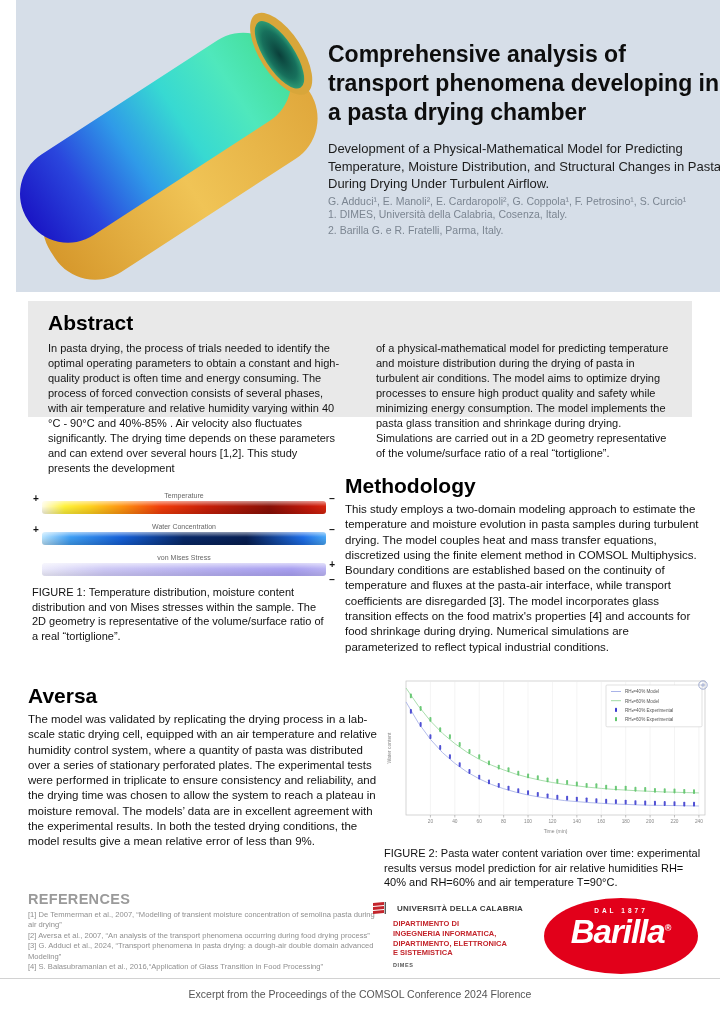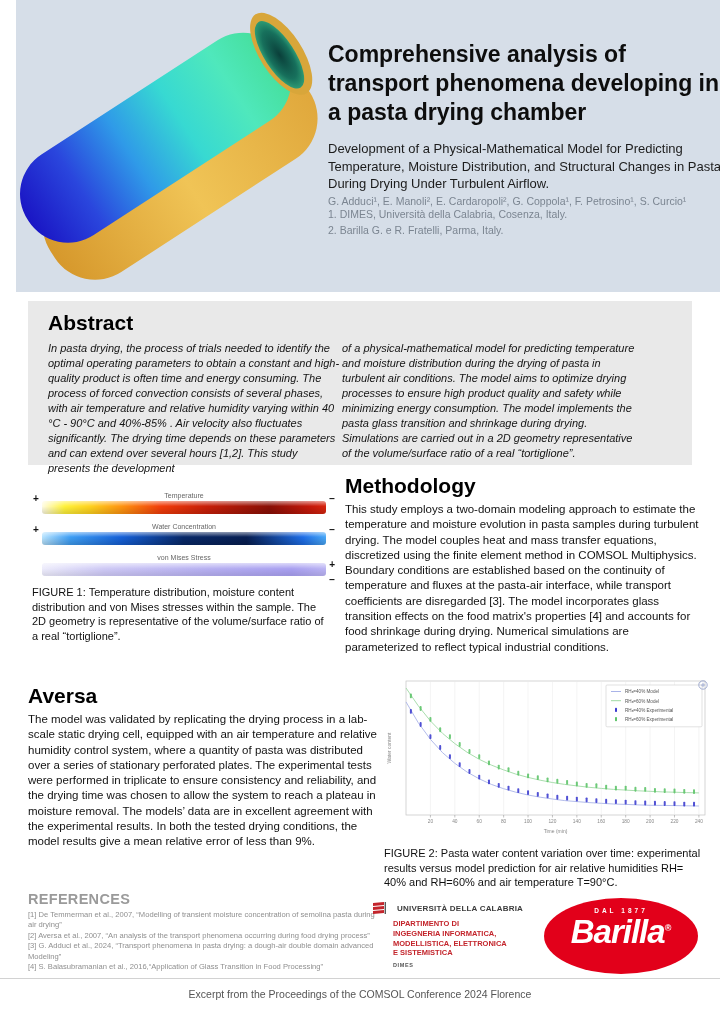--- a/index.html
+++ b/index.html
@@ -9,24 +9,24 @@
   
   .header { position:absolute; left:16px; top:0; width:720px; height:292px; background:#d6dee8; }
   .pasta-img { position:absolute; left:-10px; top:-8px; width:322px; height:302px; }
   .title-block { position:absolute; left:312px; top:40px; width:398px; }
   .poster-title { font-size:23px; font-weight:700; color:#0d0d0d; line-height:1.26; }
   .poster-subtitle { margin-top:13px; font-size:13px; color:#1c1c1c; line-height:1.36; }
   .authors { margin-top:2px; font-size:10.5px; color:#7b8591; }
   .affil { font-size:10.5px; color:#7b8591; line-height:1.5; }
 
   
-  .abstract { position:absolute; left:28px; top:301px; width:664px; height:164px; background:#e9e9e9; padding:8px 16px; }
+  .abstract { position:absolute; left:28px; top:301px; width:664px; height:116px; background:#e9e9e9; padding:8px 16px; }
   .sec-heading { font-size:21px; font-weight:700; color:#000; }
   .abstract .sec-heading { margin:2px 0 6px 4px; }
-  .abs-cols { display:flex; margin-left:4px;font-style:italic; }
+  .abs-cols { display:flex; gap:34px; margin-left:4px; }
   .abs-col { font-size:11px; line-height:1.36; color:#141414; }
   .abs-col.c1 { width:294px; }
   .abs-col.c2 { width:300px; }
 
   
   .methodology { position:absolute; left:345px; top:474px; width:358px; }
   .body-text { font-size:11.5px; line-height:1.33; color:#121212; margin-top:4px; }
 
   
   .figure1 { position:absolute; left:32px; top:492px; width:304px; }
@@ -304,21 +304,21 @@
         <path d="M1 1 L12 0 L12 3 L1 4 Z" fill="#c3242b"></path>
         <path d="M1 5 L12 4 L12 7 L1 8 Z" fill="#c3242b"></path>
         <path d="M1 9 L12 8 L12 11 L1 12 Z" fill="#c3242b"></path>
         <rect x="12.6" y="0" width="1.4" height="12" fill="#5a5a5a"></rect>
       </svg>
       <span class="unical-name">UNIVERSITÀ DELLA CALABRIA</span>
     </div>
     <div class="unical-dept">
       <div>DIPARTIMENTO DI</div>
       <div>INGEGNERIA INFORMATICA,</div>
-      <div>MODELLISTICA, ELETTRONICA</div>
+      <div>DIPARTIMENTO, ELETTRONICA</div>
       <div>E SISTEMISTICA</div>
     </div>
     <div class="unical-sub">DIMES</div>
   </div>
 
   <div class="barilla">
     <div class="barilla-tag">DAL 1877</div>
     <div class="barilla-name"><span>Barilla</span><span class="barilla-reg">®</span></div>
   </div>
 

